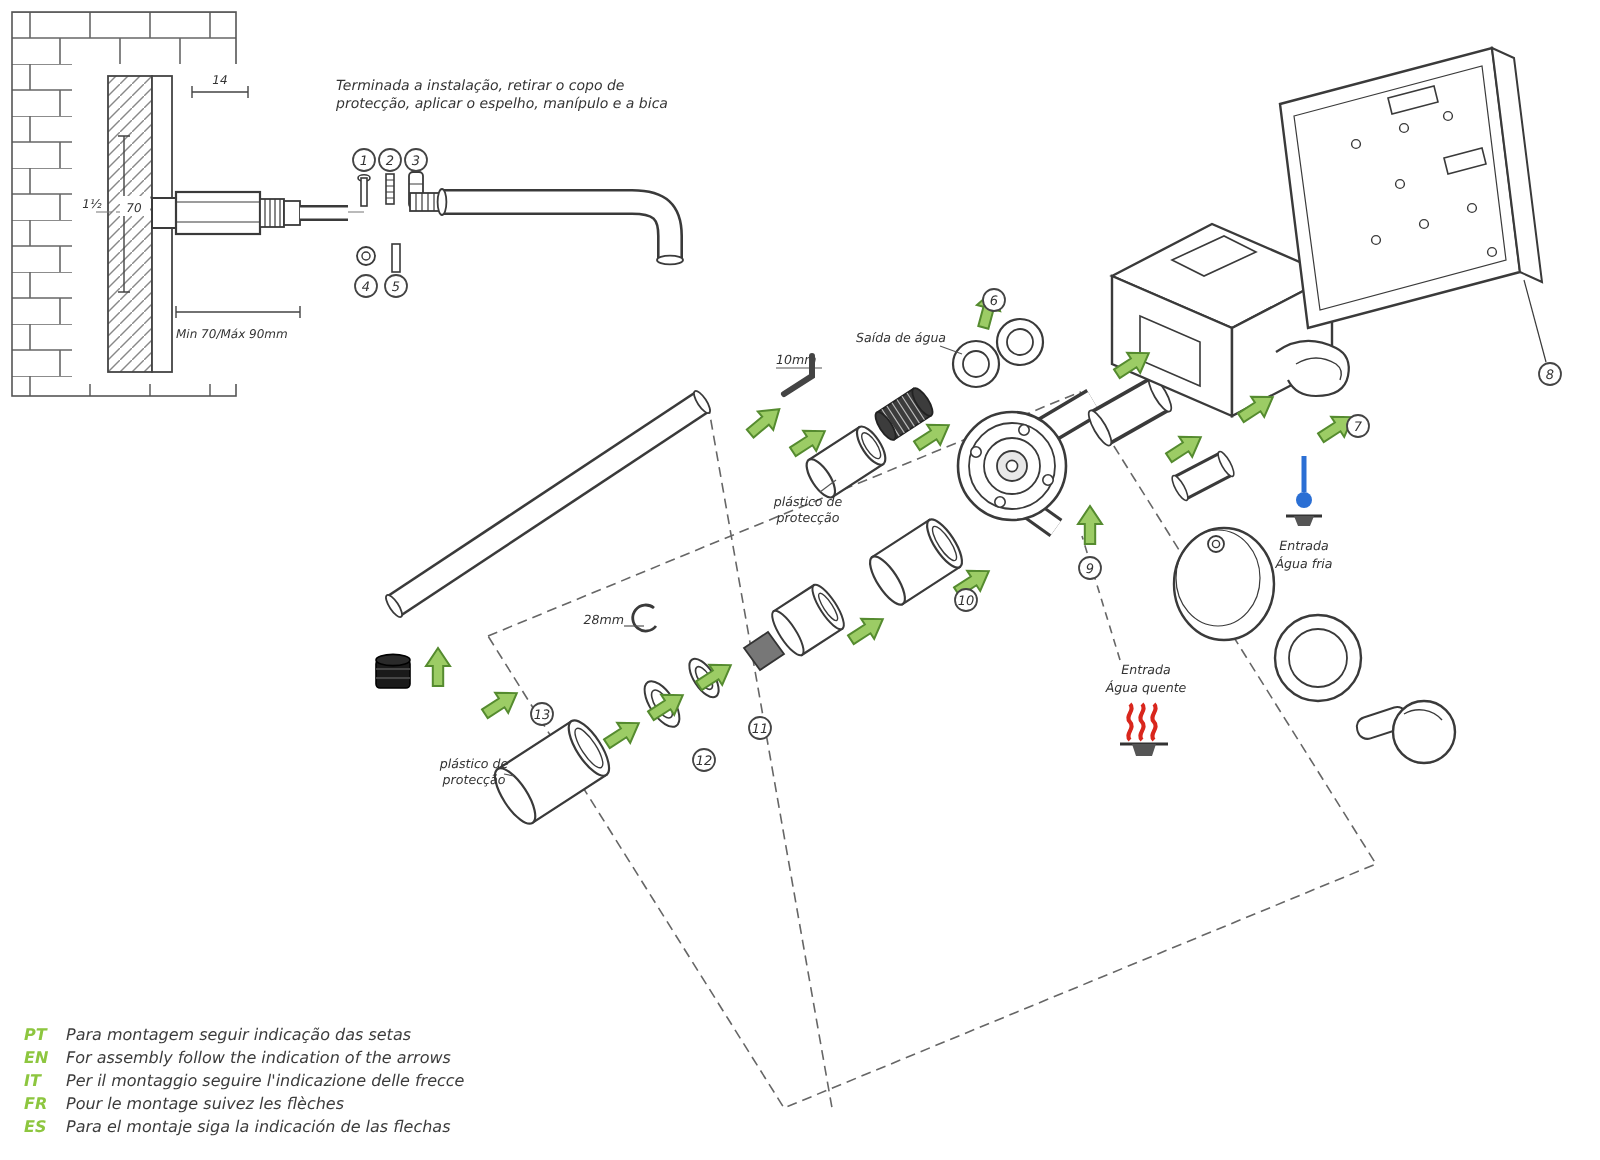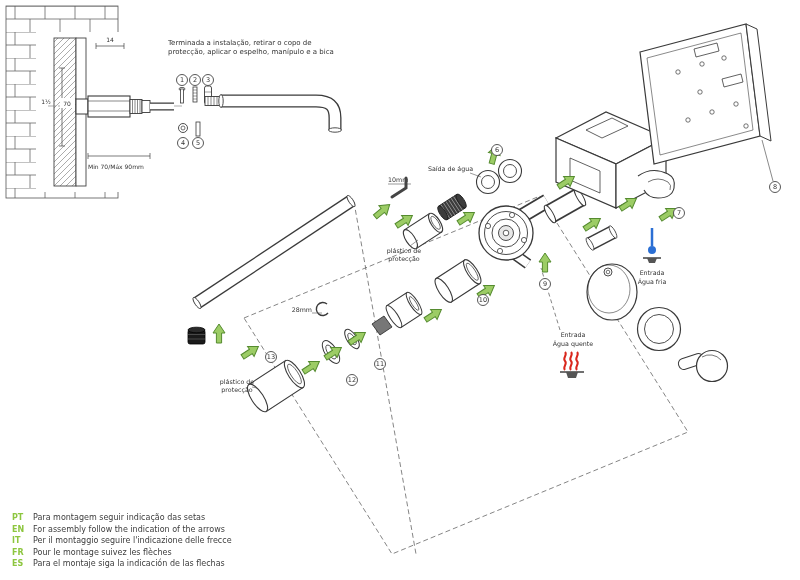--- a/index.html
+++ b/index.html
@@ -1,17 +1,17 @@
 <!DOCTYPE html>
 <html><head>
 <meta charset="utf-8">
 <style>
   html,body{margin:0;padding:0;background:#fff;}
   .canvas{position:relative;width:800px;height:580px;background:#ffffff;
-          font-family:"DejaVu Sans",sans-serif;overflow:hidden;}
+          font-family:"DejaVu Sans",sans-serif;overflow:hidden;font-style:italic;}
   svg{display:block;}
   text{font-family:"DejaVu Sans",sans-serif;fill:#333;}
   .t6{font-size:6.3px;}
   .t7{font-size:7px;}
   .dim{font-size:6px;}
   .legend-code{font-size:8px;fill:#8dc63f;font-weight:bold;}
   .legend-text{font-size:8px;fill:#3c3c3c;}
   .callout-num{font-size:6.5px;fill:#333;}
 </style>
 </head>

